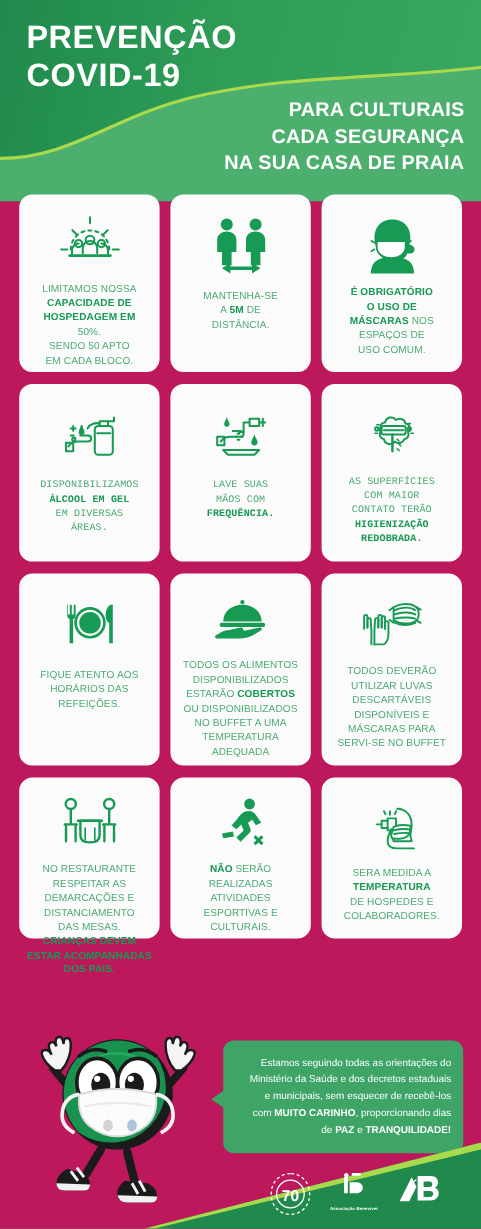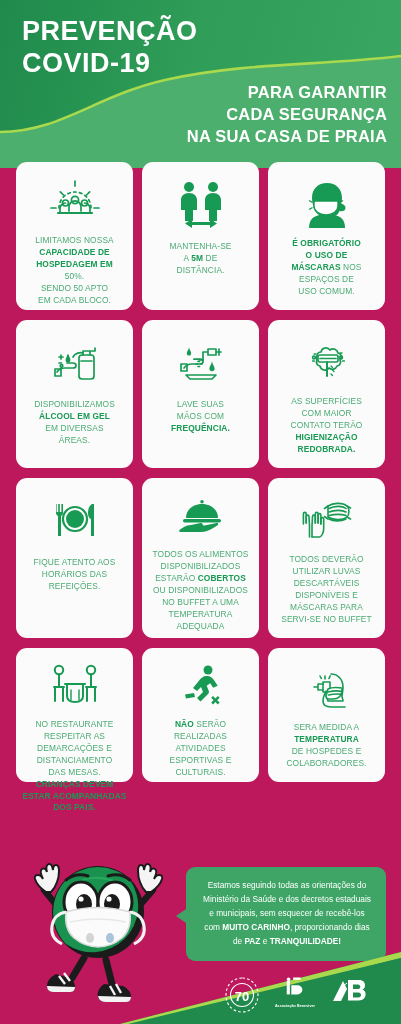--- a/index.html
+++ b/index.html
@@ -24,33 +24,33 @@
   
   .grid { position:absolute; left:0; top:162px; width:401px; padding:0 16px;
           display:grid; grid-template-columns:repeat(3,1fr); gap:10px 9px; }
   .card { background:#fbfbfb; border-radius:11px; display:flex; flex-direction:column;
           align-items:center; padding:12px 6px 12px; }
   .card-icon { height:62px; display:flex; align-items:center; justify-content:center; margin-bottom:5px; }
   .card-icon svg { display:block; }
   .card-text { text-align:center; font-size:8.4px; line-height:1.42; color:#4aab73; letter-spacing:0.1px; }
   .card-text b { color:#179a53; font-weight:bold; }
   .card.h1 { height:148px; }
-  .card.h2 { height:148px; }
+  .card.h2 { height:148px;font-family:Liberation Mono, monospace; }
   .card.h3 { height:160px; }
   .card.h4 { height:134px; }
 
   
   .bottom { position:absolute; left:0; top:845px; width:401px; height:179px; }
   .mascot { position:absolute; left:22px; top:5px; width:155px; height:160px; }
   .bubble { position:absolute; left:186px; top:22px; width:200px; padding:12px 10px 12px 12px;
             background:#3ea566; border-radius:9px; }
   .bubble-tail { position:absolute; left:176px; top:62px; width:0; height:0;
                  border-top:9px solid transparent; border-bottom:9px solid transparent;
                  border-right:13px solid #3ea566; }
-  .bubble p { color:#ffffff; font-size:8.3px; line-height:1.68; text-align:center; }
+  .bubble p { color:#ffffff; font-size:8.3px; line-height:1.68; text-align:right; }
   .bubble p b { font-weight:bold; }
 
   .footer-wave { position:absolute; left:0; top:952px; width:401px; height:72px; }
   .logos { position:absolute; left:222px; top:972px; width:160px; height:46px;
            display:flex; align-items:center; gap:11px; }
   .logo-70 { position:relative; width:40px; height:40px; }
   .logo-ab { position:relative; width:40px; height:36px; }
   .logo-nb { position:relative; width:44px; height:36px; text-align:center; }
   .logo-caption { color:#ffffff; font-size:3.6px; letter-spacing:0.1px; margin-top:1px; font-weight:bold; }
 </style>
@@ -63,21 +63,21 @@
     <div class="header-bg"></div>
     <svg class="header-wave" viewBox="0 0 401 168" preserveAspectRatio="none">
       <path d="M0,132 C60,132 95,96 165,80 C245,62 320,66 401,56 L401,168 L0,168 Z" fill="#4caf6d"></path>
       <path d="M0,132 C60,132 95,96 165,80 C245,62 320,66 401,56" fill="none" stroke="#a9d94d" stroke-width="2.6"></path>
     </svg>
     <div class="title-block">
       <div class="title-line">PREVENÇÃO</div>
       <div class="title-line">COVID-19</div>
     </div>
     <div class="subtitle-block">
-      <div class="sub-line">PARA GARANTIR</div>
+      <div class="sub-line">PARA CULTURAIS</div>
       <div class="sub-line">CADA SEGURANÇA</div>
       <div class="sub-line">NA SUA CASA DE PRAIA</div>
     </div>
   </div>
 
   <div class="grid">
 
     <div class="card h1">
       <div class="card-icon">
         <svg width="56" height="56" viewBox="0 0 56 56" fill="none" stroke="#179a53" stroke-width="1.7" stroke-linecap="round">

